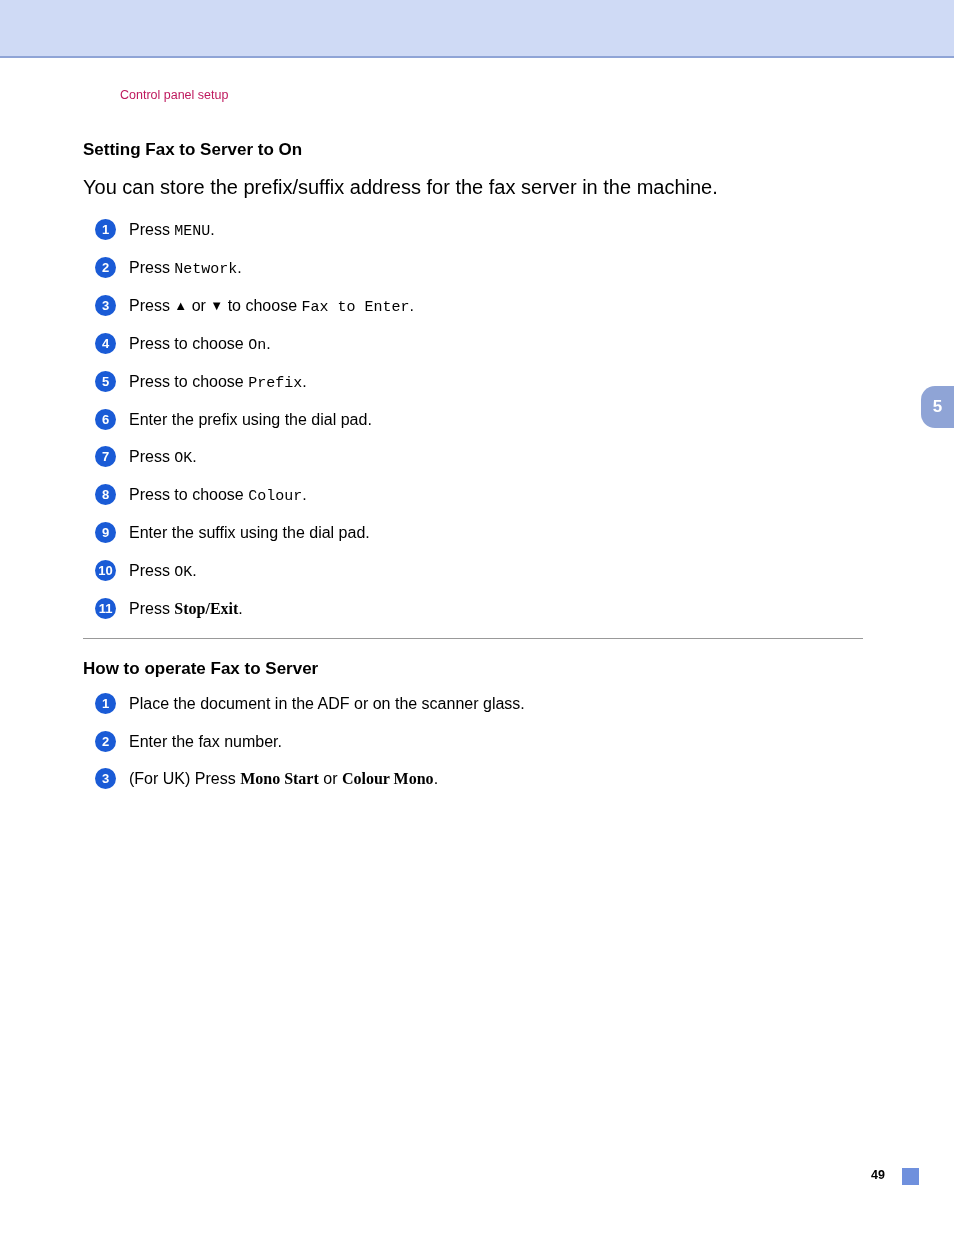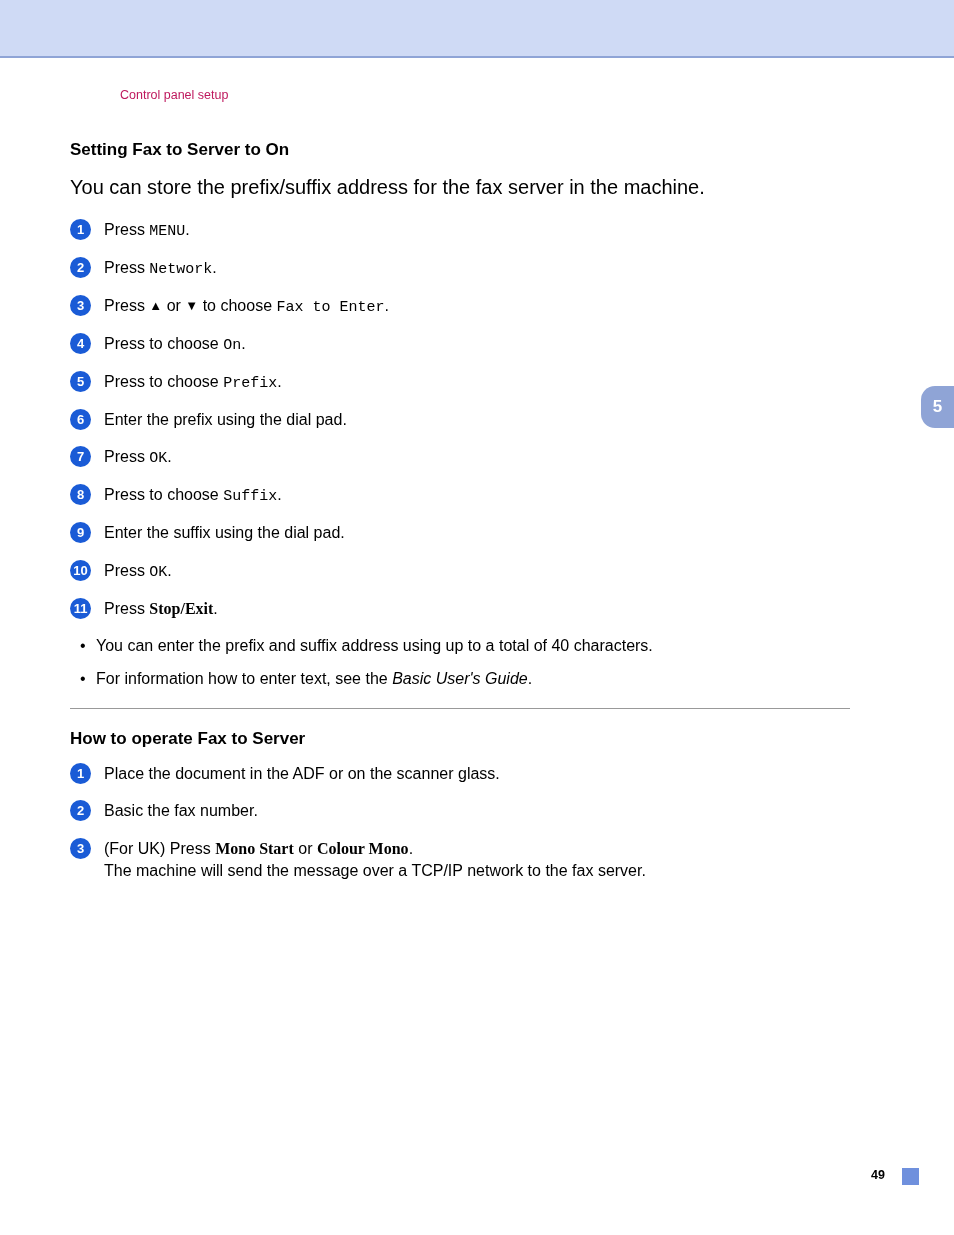--- a/index.html
+++ b/index.html
@@ -21,39 +21,39 @@
   .breadcrumb {
     position: absolute;
     left: 83px;
     top: 88px;
     font-size: 12.5px;
     color: #be185d;
     margin-left: 37px;
   }
   .content {
     position: absolute;
-    left: 70px;
+    left: 83px;
     top: 140px;
     width: 780px;
   }
   h2.section {
     font-size: 17px;
     font-weight: bold;
     margin: 0 0 14px 0;
     color: #000;
   }
   p.intro {
     font-size: 20px;
     margin: 0 0 18px 0;
     line-height: 1.35;
   }
   ol.steps {
     list-style: none;
     padding: 0;
-    margin: 0;
+    margin: 12px;
     counter-reset: step;
   }
   ol.steps > li {
     position: relative;
     padding-left: 34px;
     margin: 0 0 15px 0;
     font-size: 16px;
     line-height: 1.4;
     min-height: 22px;
   }
@@ -200,50 +200,43 @@
       <span>Press to choose </span><span class="mono">On</span><span>.</span>
     </li>
     <li>
       <span>Press to choose </span><span class="mono">Prefix</span><span>.</span>
     </li>
     <li>Enter the prefix using the dial pad.</li>
     <li>
       <span>Press </span><span class="mono">OK</span><span>.</span>
     </li>
     <li>
-      <span>Press to choose </span><span class="mono">Suffix</span><span>.</span>
+      <span>Press to choose </span><span class="mono">Colour</span><span>.</span>
     </li>
     <li>Enter the suffix using the dial pad.</li>
     <li>
       <span>Press </span><span class="mono">OK</span><span>.</span>
     </li>
     <li>
       <span>Press </span><span class="bold">Stop/Exit</span><span>.</span>
     </li>
   </ol>
 
 
-  <ul class="note-list">
-    <li>You can enter the prefix and suffix address using up to a total of 40 characters.</li>
-    <li>
-      <span>For information how to enter text, see the </span><span class="italic">Basic User's Guide</span><span>.</span>
-    </li>
-  </ul>
 
   <hr class="divider">
 
   <h2 class="section">How to operate Fax to Server</h2>
 
   <ol class="steps">
     <li>Place the document in the ADF or on the scanner glass.</li>
-    <li>Basic the fax number.</li>
+    <li>Enter the fax number.</li>
     <li>
       <span class="sub-line">
         <span>(For UK) Press </span><span class="bold">Mono Start</span><span> or </span><span class="bold">Colour Mono</span><span>.</span>
       </span>
-      <span class="sub-line">The machine will send the message over a TCP/IP network to the fax server.</span>
     </li>
   </ol>
 
 </div>
 
 <div class="page-num">49</div>
 <div class="page-accent"></div>
 
 </body></html>

